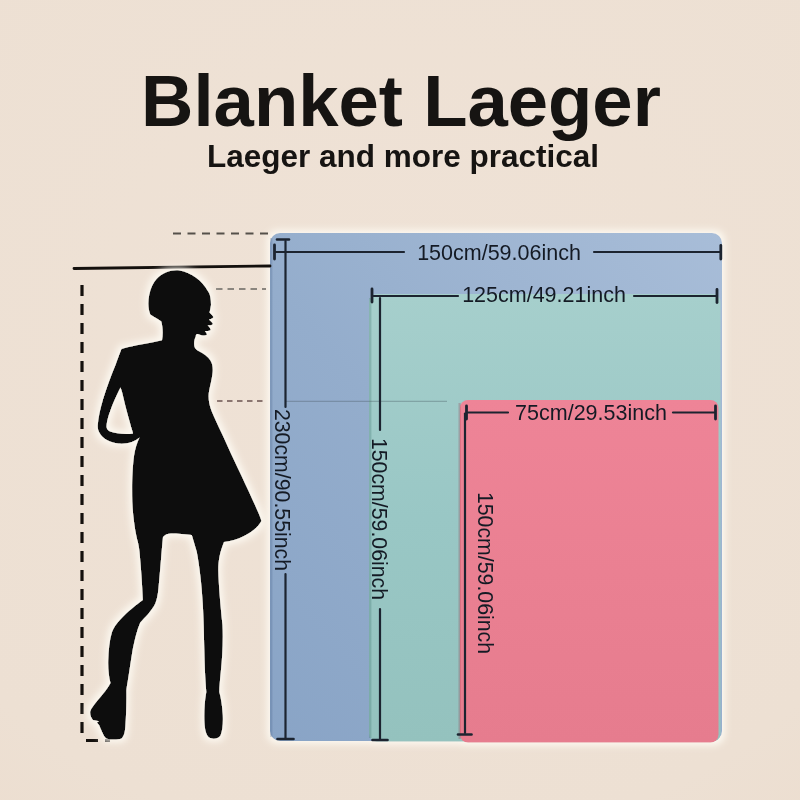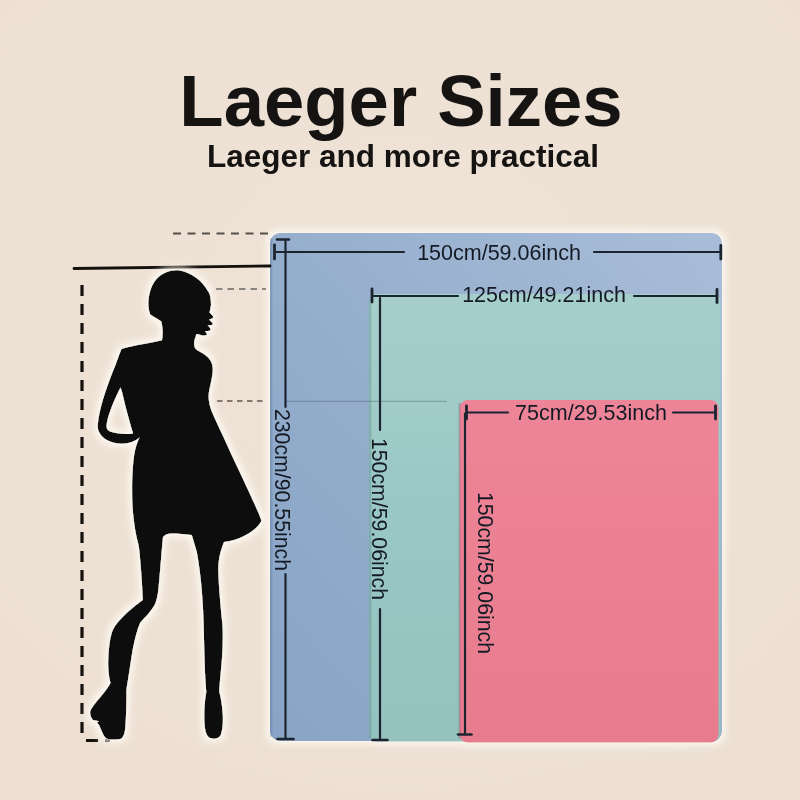--- a/index.html
+++ b/index.html
@@ -5,21 +5,21 @@
   html,body{margin:0;padding:0;}
   body{width:800px;height:800px;overflow:hidden;position:relative;
        background:radial-gradient(ellipse 120% 110% at 50% 40%, #efe2d6 0%, #ede0d3 60%, #ead9c9 100%);
        font-family:"Liberation Sans", sans-serif;}
   .abs{position:absolute;}
   #title{left:1px;top:64.5px;width:800px;text-align:center;font-size:72.5px;font-weight:bold;color:#161412;line-height:1;}
   #subtitle{left:3px;top:141px;width:800px;text-align:center;font-size:31.5px;font-weight:bold;color:#161412;line-height:1;}
 </style>
 </head>
 <body>
-<div id="title" class="abs">Laeger Sizes</div>
+<div id="title" class="abs">Blanket Laeger</div>
 <div id="subtitle" class="abs">Laeger and more practical</div>
 <svg class="abs" style="left:0;top:0" width="800" height="800" viewBox="0 0 800 800">
   <defs>
     <linearGradient id="gblue" x1="1" y1="0" x2="0" y2="1">
       <stop offset="0" stop-color="#a8bdd8"></stop>
       <stop offset="0.55" stop-color="#94adcc"></stop>
       <stop offset="1" stop-color="#89a4c6"></stop>
     </linearGradient>
     <linearGradient id="gteal" x1="0.5" y1="0" x2="0.5" y2="1">
       <stop offset="0" stop-color="#a6cfcc"></stop>

